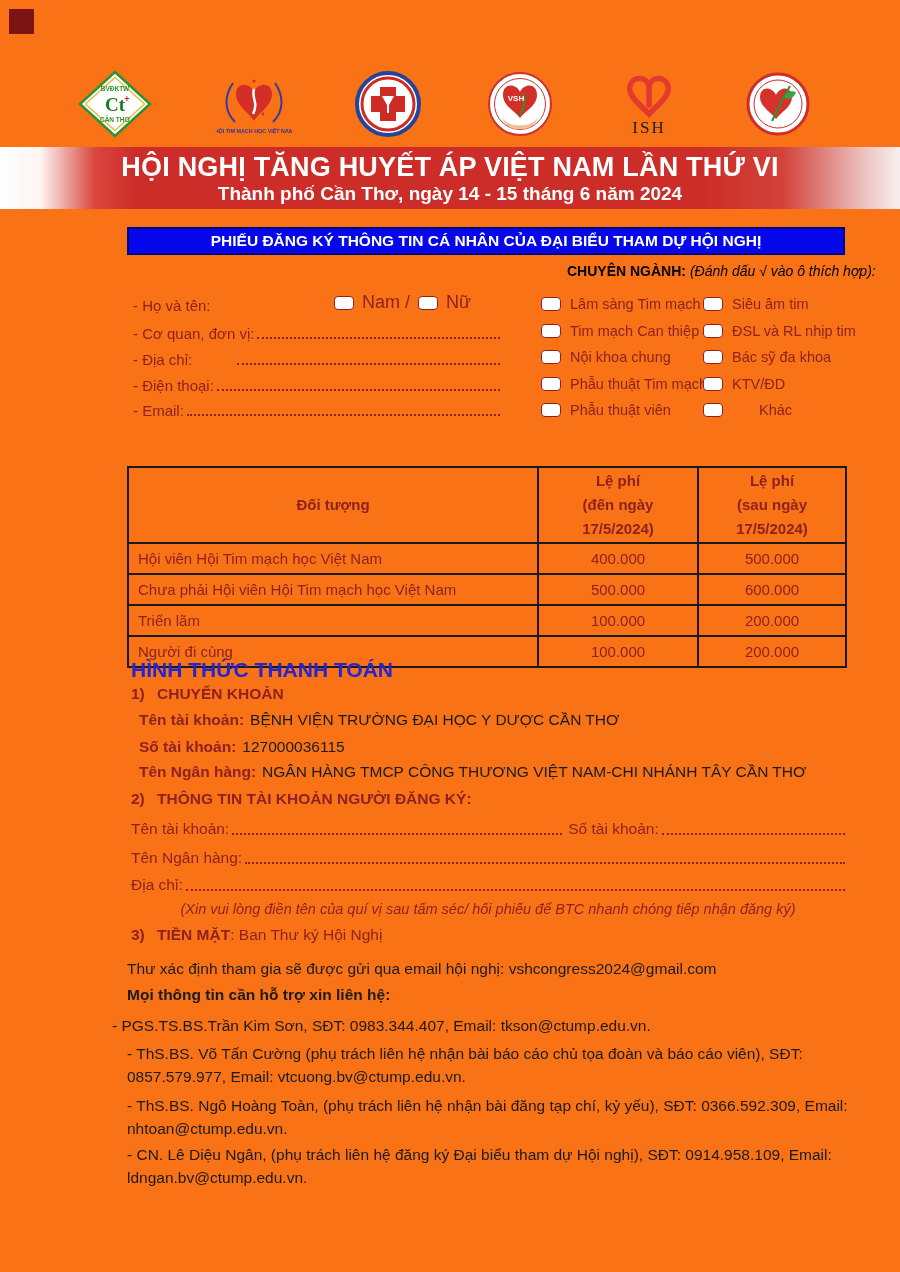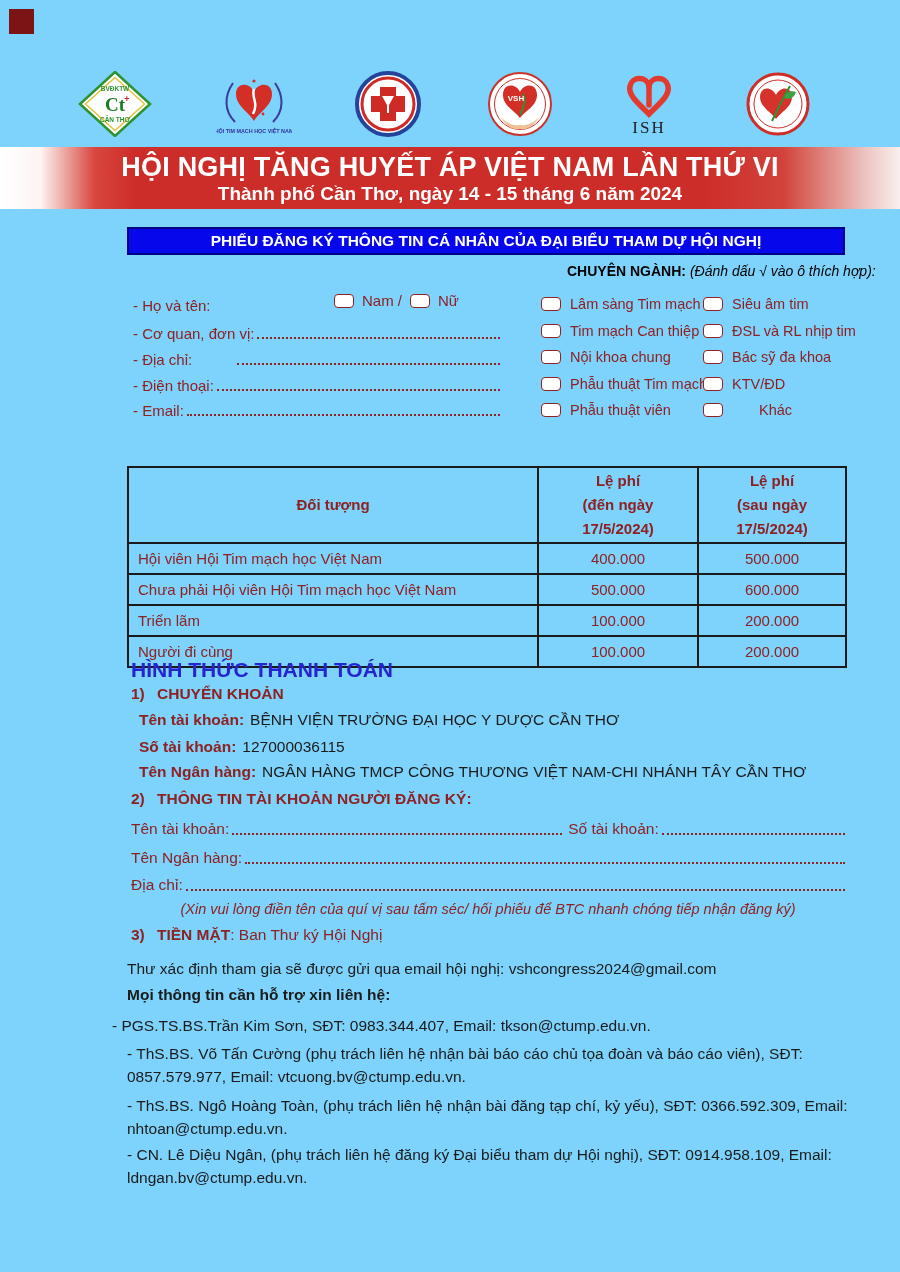--- a/index.html
+++ b/index.html
@@ -4,42 +4,42 @@
 <style>
   :root{
     --maroon:#8e2121;
     --bar-blue:#0707ec;
     --bar-border:#000085;
     --blue-text:#2525cf;
     --ink:#1b1b1b;
     --banner-red:#cd2d28;
   }
   html,body{margin:0;padding:0;background:#fff;}
-  .page{position:relative;width:900px;height:1272px;background:#7dd3fc;overflow:hidden;
+  .page{position:relative;width:900px;height:1272px;background:#f97316;overflow:hidden;
         font-family:"Liberation Sans",sans-serif;color:var(--ink);}
   .abs{position:absolute;}
   
   .corner{left:9px;top:9px;width:25px;height:25px;background:#7c1315;}
   
   .logos{left:78px;top:70px;width:734px;height:68px;display:flex;justify-content:space-between;align-items:center;}
   .logo{flex:none;display:flex;align-items:center;justify-content:center;}
   
   .banner{left:0;top:147px;width:900px;height:62px;text-align:center;
     background:linear-gradient(90deg,#ffffff 0%,#fdf4f3 4.5%,#d8473f 10.5%,var(--banner-red) 15%,var(--banner-red) 78%,#d2423b 87%,#ecc2bf 96%,#f9efee 100%);}
   .banner-title{margin-top:5px;font-size:27px;font-weight:bold;color:#fff;letter-spacing:.2px;line-height:30px;}
   .banner-sub{font-size:19px;font-weight:bold;color:#fff;line-height:23px;}
   
   .bar{left:127px;width:714px;height:24px;background:var(--bar-blue);border:2px solid var(--bar-border);
        color:#fff;font-weight:bold;font-size:15.5px;display:flex;align-items:center;justify-content:center;}
   
   .f-row{left:133px;width:367px;display:flex;align-items:flex-end;font-size:15px;color:var(--maroon);height:20px;}
   .f-row .lbl{white-space:nowrap;}
   .dots{flex:1 1 auto;border-bottom:2px dotted var(--maroon);margin:0 0 3px 3px;height:1px;}
   .cbx{width:18px;height:12px;border:1.5px solid var(--maroon);border-radius:4px;background:#fff;flex:none;}
-  .gender{display:flex;align-items:center;gap:8px;font-size:15px;color:var(--maroon);}
+  .gender{display:flex;align-items:center;gap:8px;font-size:18px;color:var(--maroon);}
   .s-row{display:flex;align-items:center;gap:9px;font-size:14.5px;color:var(--maroon);white-space:nowrap;}
   .spec-head{font-size:14px;white-space:nowrap;color:#000;}
   .spec-head b{font-weight:bold;}
   .spec-head i{font-style:italic;}
   
   table.fees{left:127px;top:466px;width:718px;border-collapse:collapse;table-layout:fixed;position:absolute;}
   table.fees th,table.fees td{border:2px solid #1a1a1a;color:var(--maroon);font-size:15px;overflow:hidden;}
   table.fees th{font-weight:bold;text-align:center;vertical-align:middle;line-height:24px;height:72px;}
   table.fees td{height:27px;text-align:center;font-weight:normal;}
   table.fees td.lft{text-align:left;padding-left:9px;}

